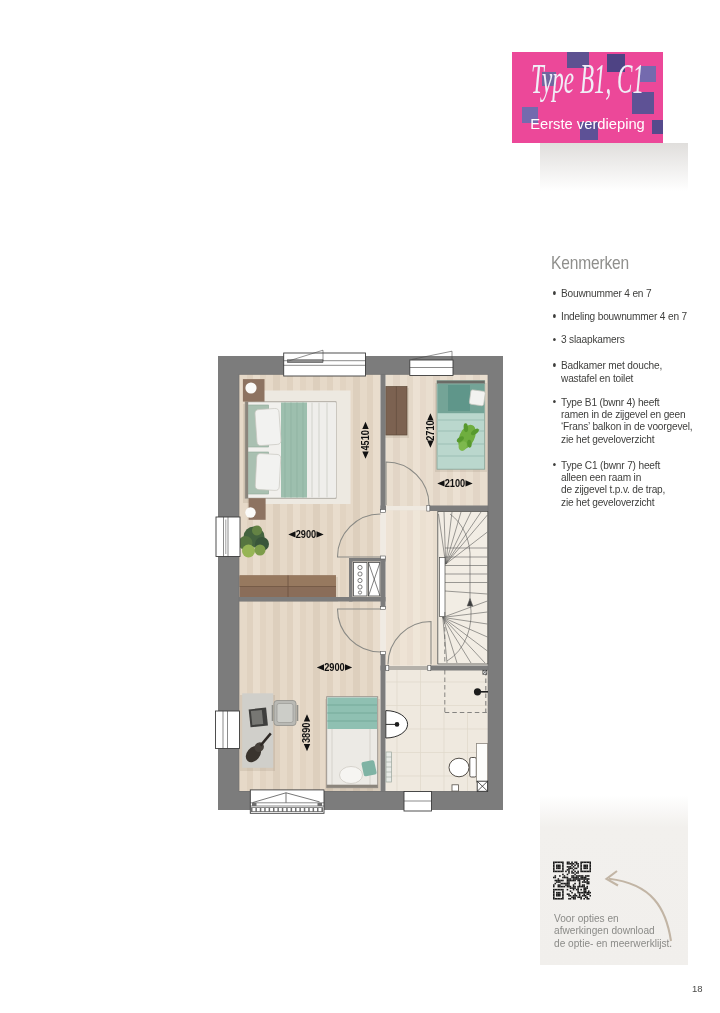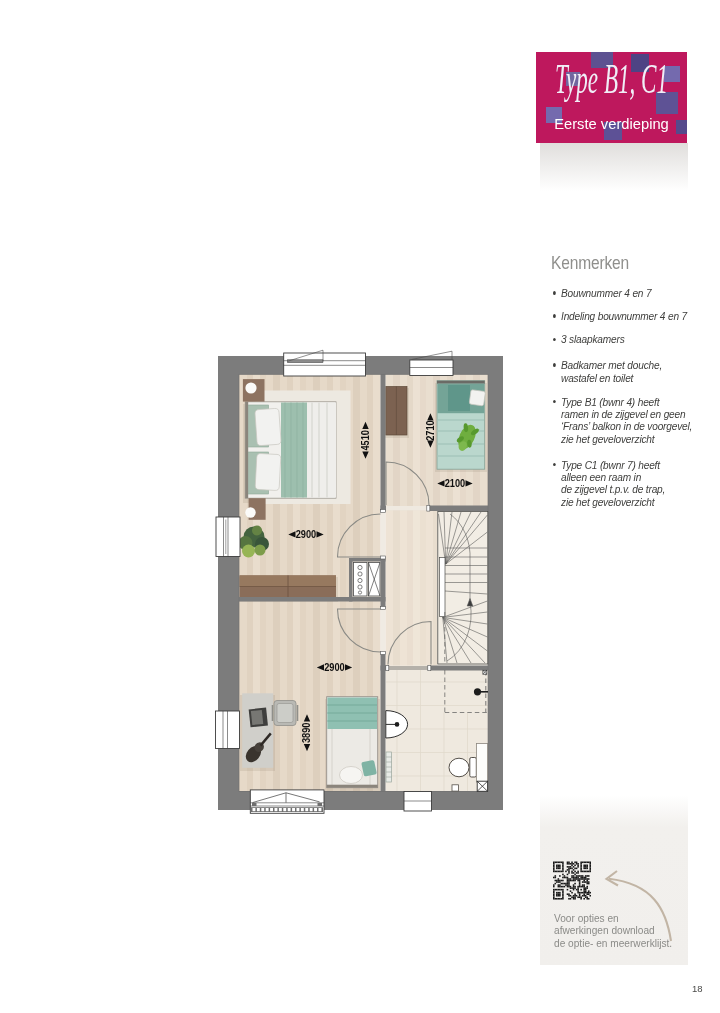--- a/index.html
+++ b/index.html
@@ -1,33 +1,33 @@
 <!DOCTYPE html>
 <html><head>
 <meta charset="utf-8">
 <style>
   html,body{margin:0;padding:0;}
   body{width:720px;height:1013px;position:relative;background:#ffffff;
        font-family:"Liberation Sans",sans-serif;overflow:hidden;}
   .abs{position:absolute;}
   
-  #hdr{left:536px;top:52px;width:151px;height:91px;background:#be185d;overflow:hidden;}
+  #hdr{left:512px;top:52px;width:151px;height:91px;background:#ec4899;overflow:hidden;}
   #hdr .sq{position:absolute;}
   #hdr h1{margin:0;position:absolute;left:-40px;top:3px;width:231px;text-align:center;
       font-family:"Liberation Serif",serif;font-style:italic;font-weight:400;
       color:#f0eef7;font-size:42px;transform:scaleX(.55);white-space:nowrap;}
   #hdr h2{margin:0;position:absolute;left:0;top:63px;width:151px;text-align:center;
       font-weight:400;color:#ffffff;font-size:15.5px;transform:scaleX(.95);}
   #shade{left:540px;top:143px;width:148px;height:48px;
       background:linear-gradient(to bottom,#e0dedc,rgba(255,255,255,0));}
   
   #ken{left:551px;top:252px;width:160px;}
   #ken h3{margin:0 0 13px 0;font-weight:400;color:#8f8f8c;font-size:18.5px;letter-spacing:-0.2px;
       transform:scaleX(.84);transform-origin:left top;}
-  #ken ul{margin:0;padding:0 0 0 9.5px;list-style:none;font-style:italic;}
+  #ken ul{margin:0;padding:0 0 0 9.5px;list-style:none;}
   #ken li{position:relative;margin:0 0 10.5px 0;color:#3e3e3c;font-size:11.5px;line-height:12.45px;letter-spacing:-0.2px;white-space:nowrap;transform:scaleX(.88);transform-origin:left top;}
   #ken li:nth-child(2){margin-bottom:11px;}
   #ken li:nth-child(3){margin-bottom:13.2px;}
   #ken li:nth-child(4){margin-bottom:11.6px;}
   #ken li:nth-child(5){margin-bottom:13.2px;}
   #ken li:before{content:"";position:absolute;left:-9.5px;top:4.3px;width:3.6px;height:3.6px;border-radius:50%;background:#3e3e3c;}
   
   #qrp{left:540px;top:795px;width:148px;height:170px;
       background:linear-gradient(to bottom,rgba(242,240,238,0) 0,#f2f0ed 32px,#f1efec 100%);}
   #qrtxt{left:554px;top:912px;width:150px;color:#8b8b88;font-size:11px;line-height:12.3px;transform:scaleX(.92);transform-origin:left top;}

